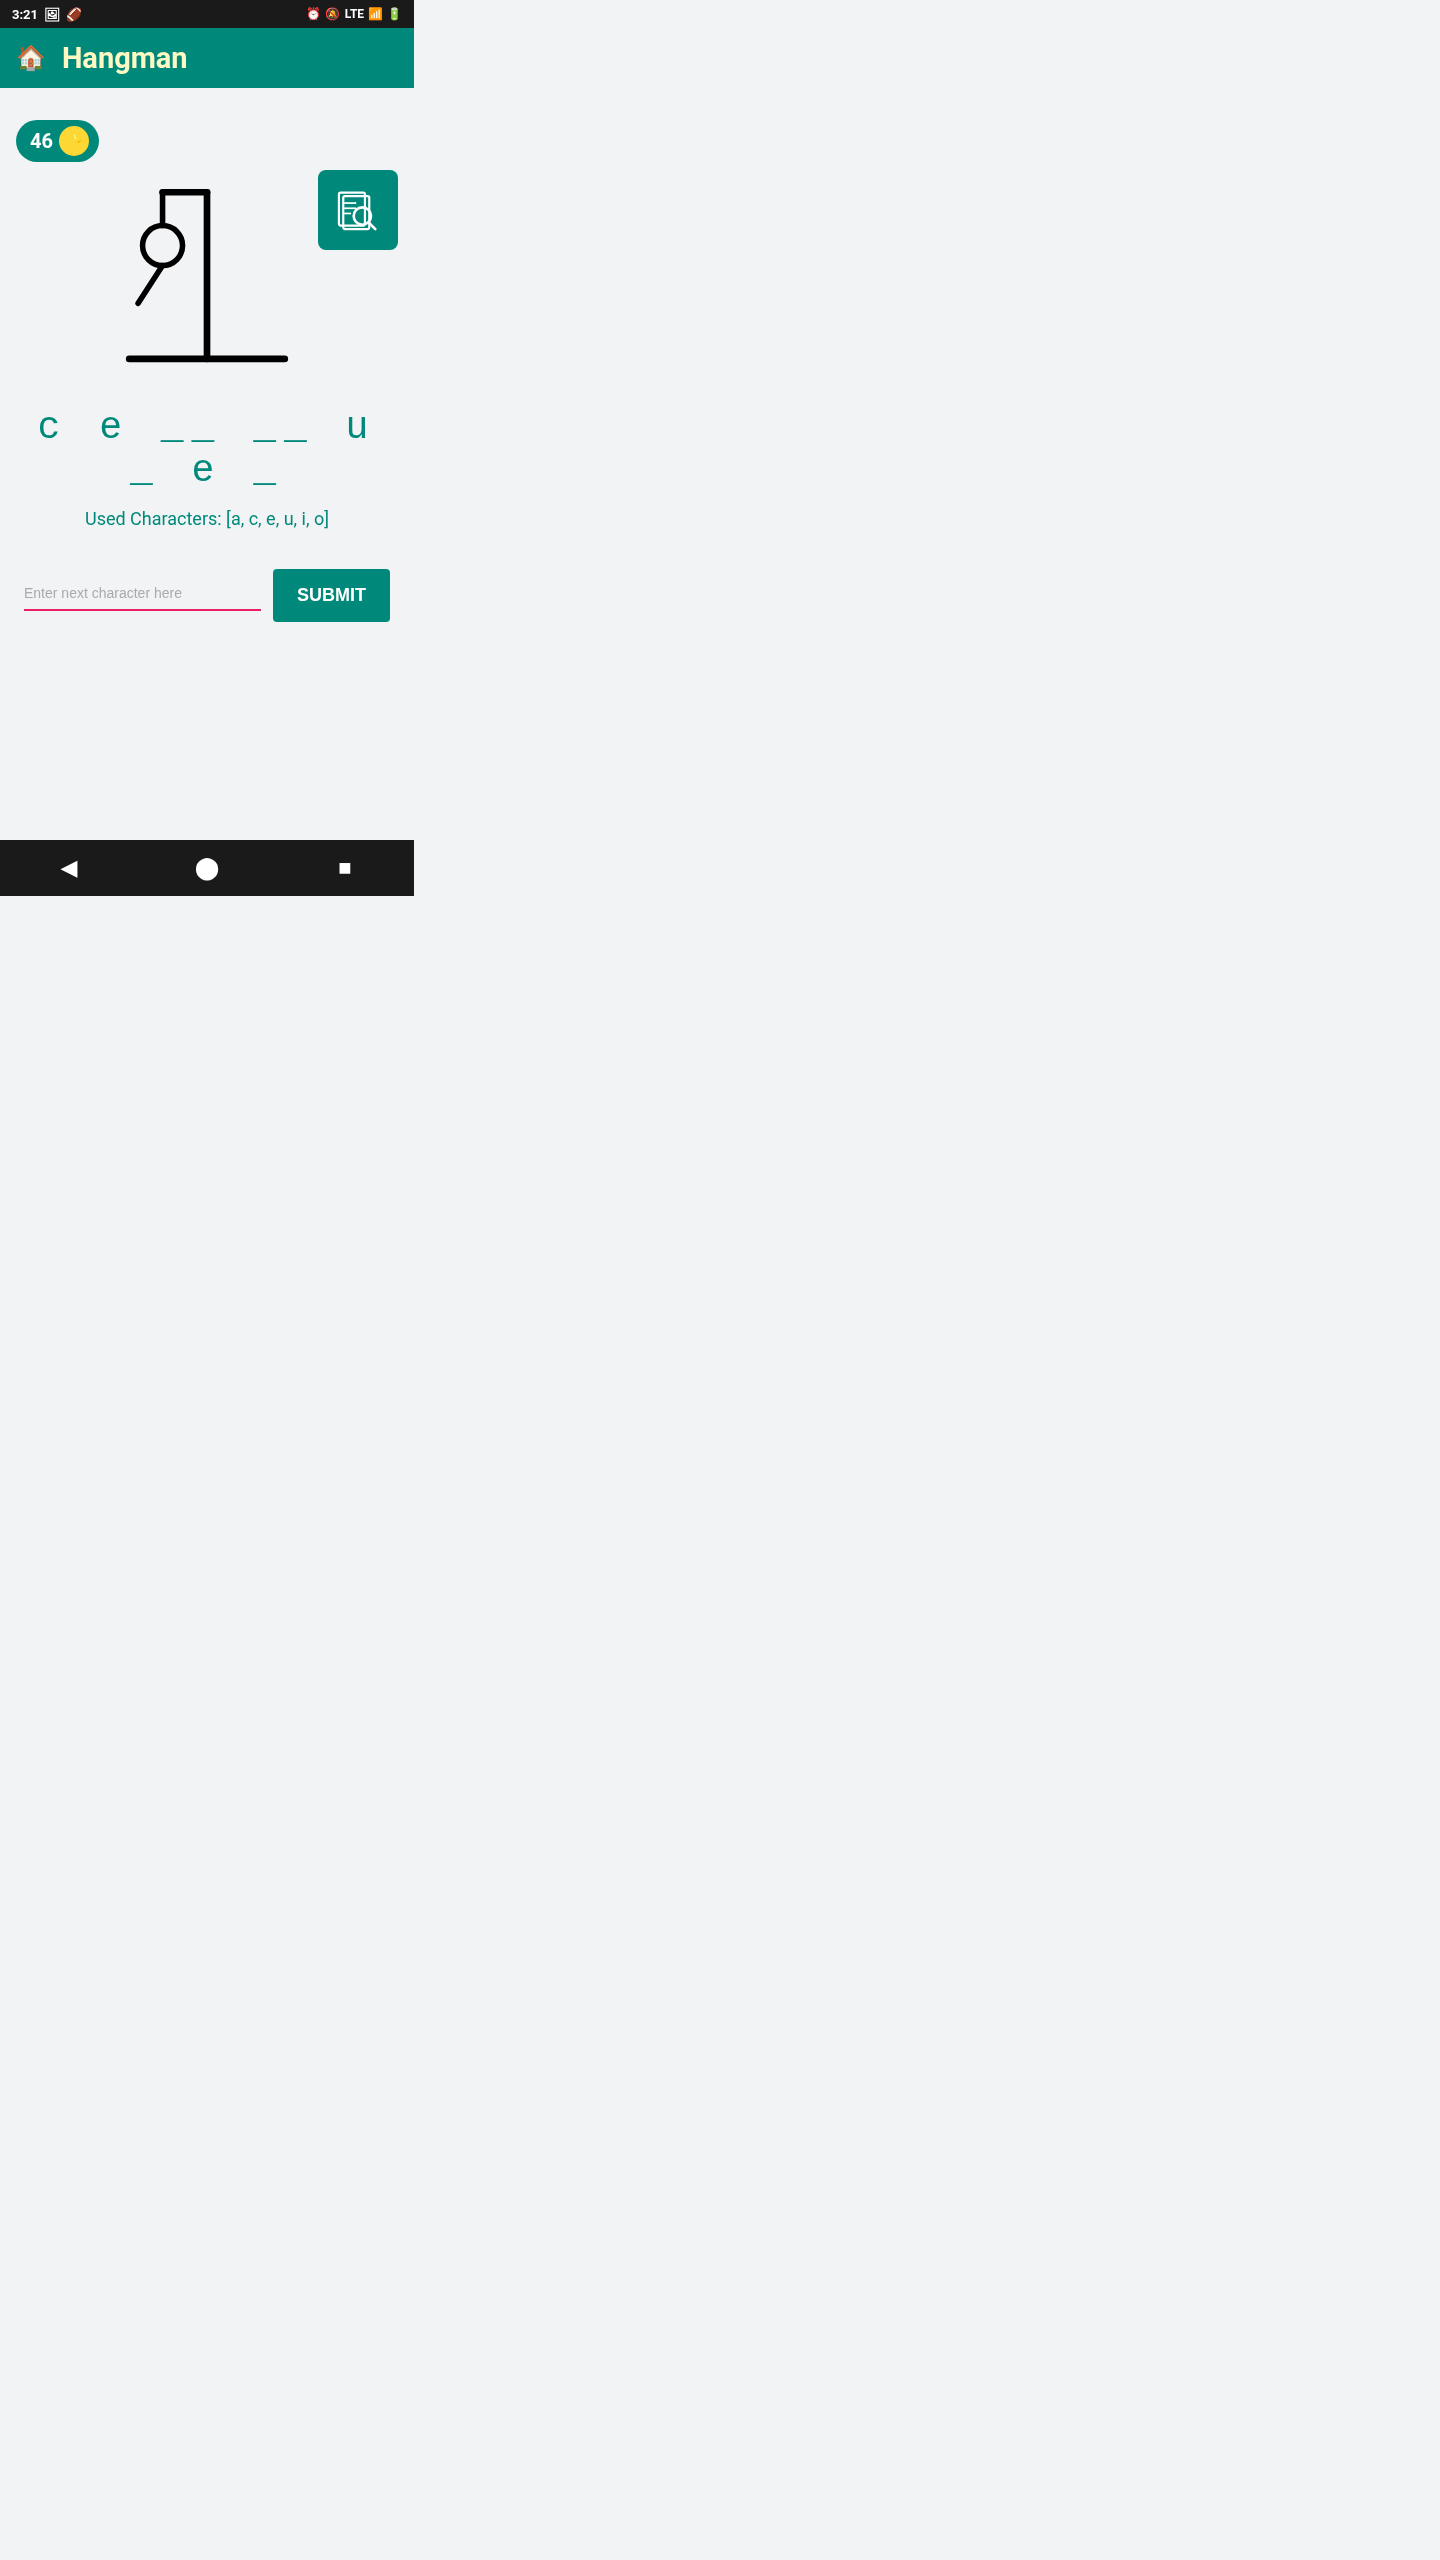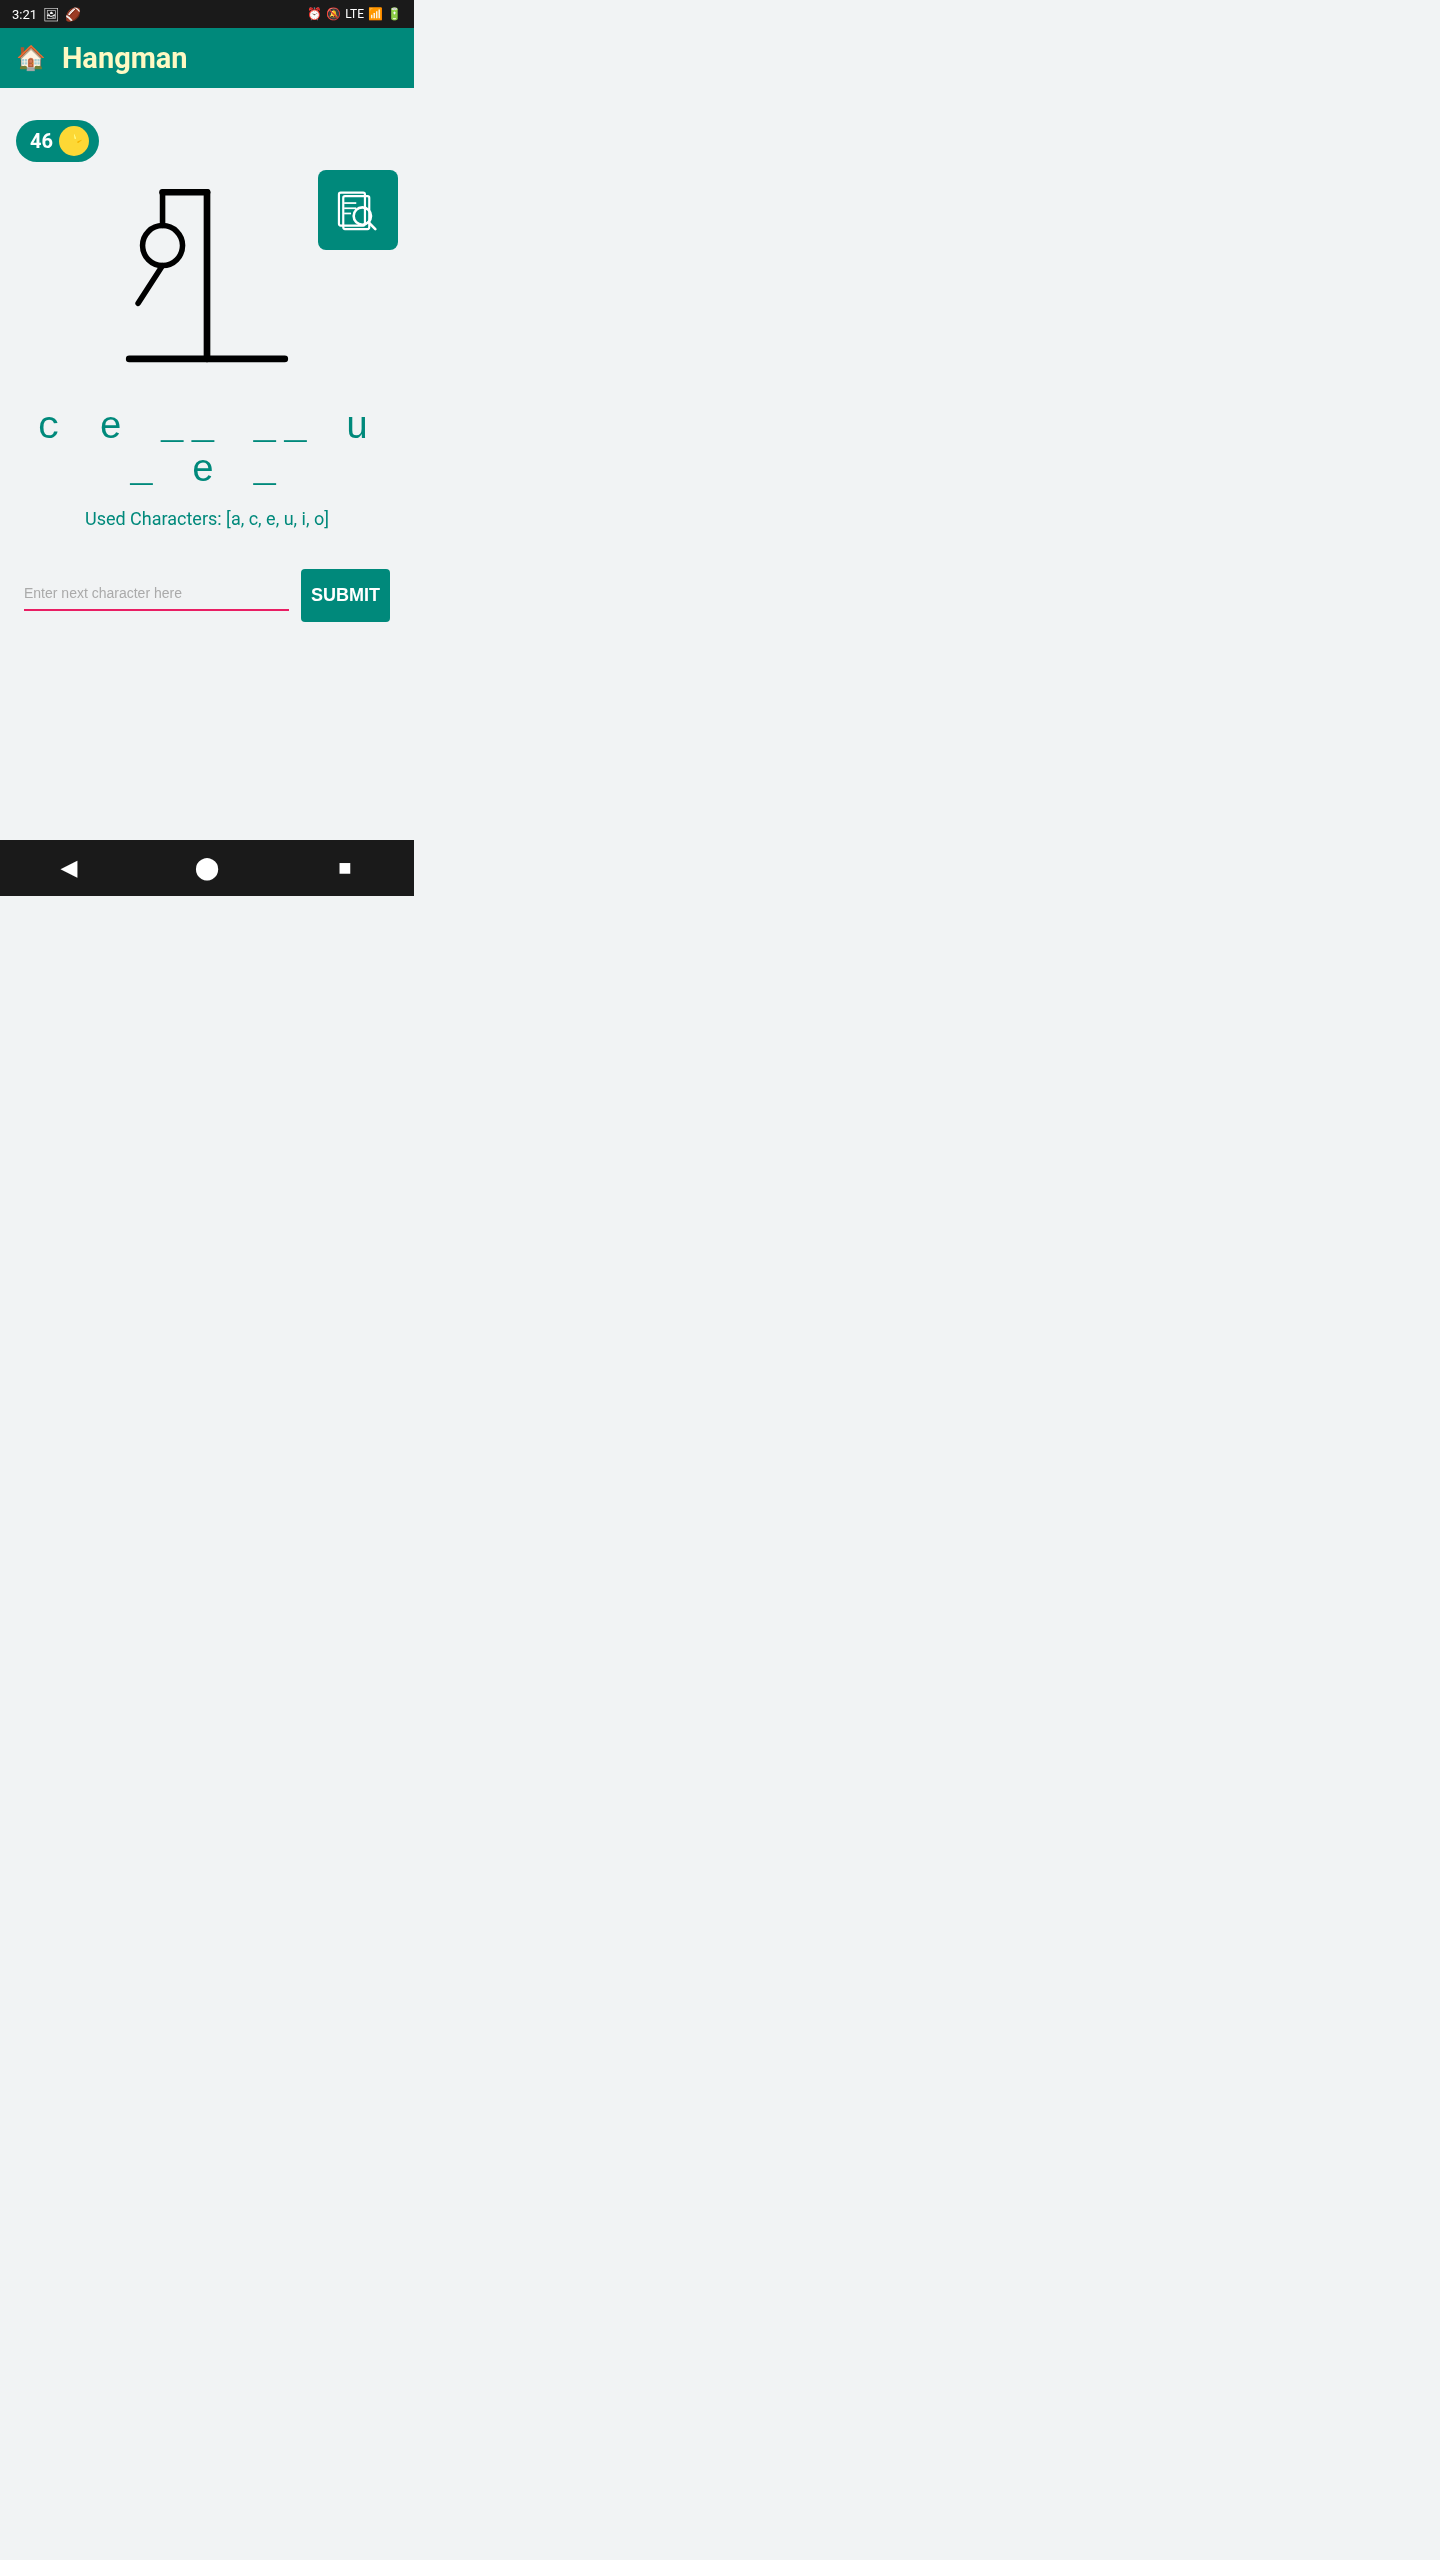--- a/index.html
+++ b/index.html
@@ -22,21 +22,21 @@
     
     .status-bar {
       background: #1a1a1a;
       height: 28px;
       display: flex;
       align-items: center;
       justify-content: space-between;
       padding: 0 12px;
       color: white;
       font-size: 13px;
-      font-weight: normal;
+      font-weight: bold;
     }
 
     .status-left {
       display: flex;
       align-items: center;
       gap: 6px;
     }
 
     .status-right {
       display: flex;
@@ -183,21 +183,21 @@
 
     .char-input::placeholder {
       color: #aaa;
     }
 
     .submit-btn {
       background: #00897b;
       color: white;
       border: none;
       border-radius: 4px;
-      padding: 16px 10px;
+      padding: 16px 24px;
       font-size: 18px;
       font-weight: bold;
       cursor: pointer;
       white-space: nowrap;
     }
 
     
     .nav-bar {
       background: #1a1a1a;
       height: 56px;

